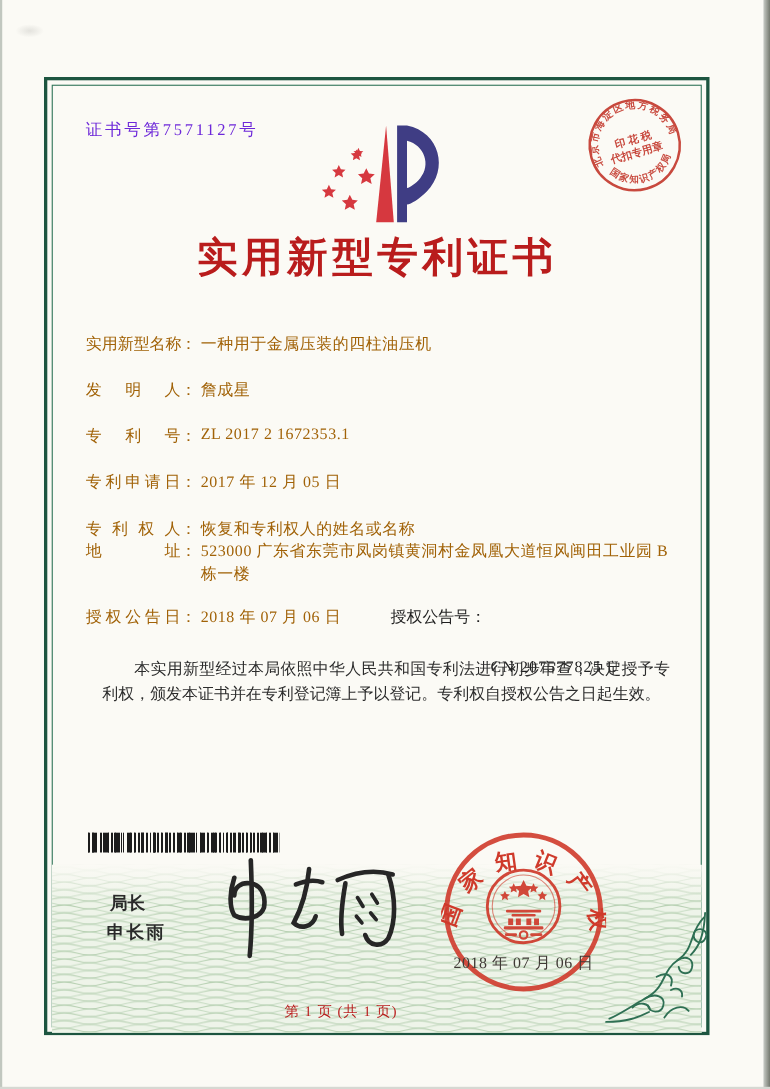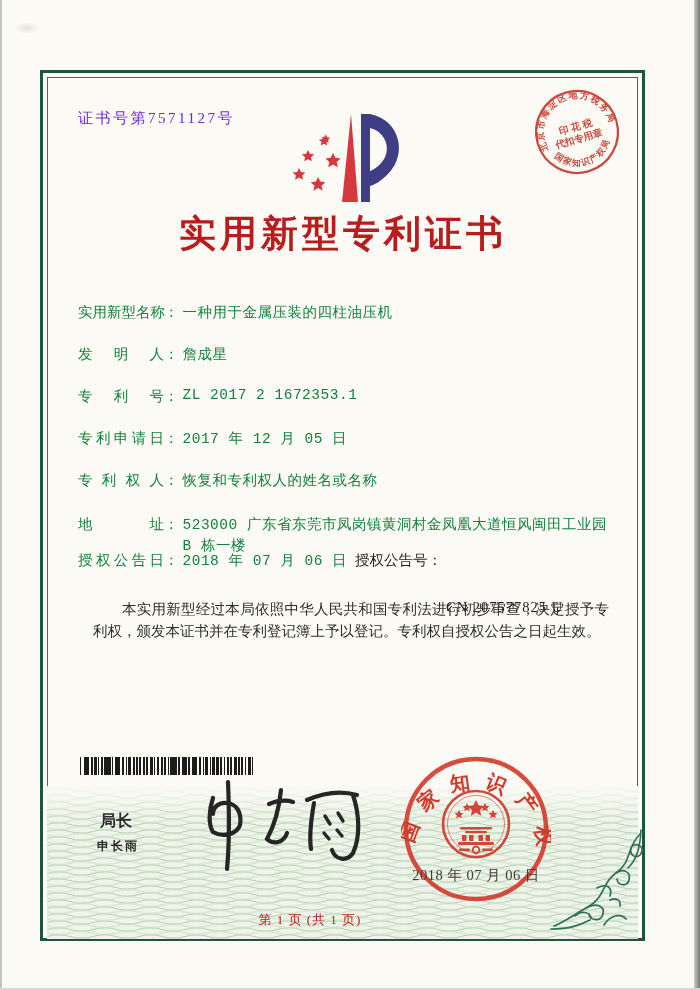--- a/index.html
+++ b/index.html
@@ -19,21 +19,21 @@
   .border-outer{position:absolute;left:40px;top:70px;width:605px;height:871px;
     border:3px solid #1d5540;box-sizing:border-box;}
   .border-inner{position:absolute;left:47px;top:77px;width:591px;height:857px;
     border:1px solid #2f7458;box-sizing:border-box;}
   .cert-no{position:absolute;left:78px;top:109px;font-size:15px;letter-spacing:2.5px;color:#6d28d9;}
   
   .logo{position:absolute;left:288px;top:112px;width:124px;height:92px;}
   .title{position:absolute;left:40px;top:209px;width:606px;text-align:center;
     font-size:37px;font-weight:bold;letter-spacing:4px;color:#b91c1c;}
   
-  .frow{position:absolute;left:78px;font-size:14.5px;color:#15803d;white-space:nowrap;font-family:Liberation Mono, monospace;}
+  .frow{position:absolute;left:78px;font-size:14.5px;color:#a16207;white-space:nowrap;}
   .flabel{display:inline-block;width:86px;text-align:justify;text-align-last:justify;vertical-align:top;}
   .fcolon{display:inline-block;vertical-align:top;}
   .fvalue{display:inline-block;margin-left:4px;vertical-align:top;letter-spacing:.5px;}
   .fvalue.wrap{white-space:normal;width:438px;line-height:21px;}
   .grant-no{position:absolute;left:355px;top:551px;font-size:14.5px;white-space:nowrap;color:#1f1f1f;}
   .grant-no .fvalue{letter-spacing:1px;margin-top:48px;}
   
   .bodytext{position:absolute;left:78px;top:583px;width:546px;font-size:14.5px;
     line-height:22.2px;text-align:justify;color:#2c2c2c;}
   .bodytext p{margin:15px;text-indent:2em;}
@@ -42,21 +42,21 @@
     background:
       repeating-linear-gradient(90deg,#1c1c1c 0 1.5px,rgba(0,0,0,0) 1.5px 3.5px),
       repeating-linear-gradient(90deg,#1c1c1c 0 1px,rgba(0,0,0,0) 1px 6px),
       repeating-linear-gradient(90deg,rgba(0,0,0,0) 0 4px,#1c1c1c 4px 6.5px,rgba(0,0,0,0) 6.5px 11px);}
   
   .guilloche{position:absolute;left:47px;top:786px;width:591px;height:153px;overflow:hidden;}
   .guilloche .fade{position:absolute;left:0;top:0;width:100%;height:34px;
     background:linear-gradient(180deg,#fbfaf5,rgba(251,250,245,0));}
   .director{position:absolute;left:100px;top:811px;font-size:16px;
     font-family:"Liberation Sans","DejaVu Sans",sans-serif;font-weight:600;color:#2a2a2a;text-align:center;}
-  .director-name{position:absolute;left:97px;top:838px;font-size:12px;
+  .director-name{position:absolute;left:97px;top:838px;font-size:16px;
     font-family:"Liberation Sans","DejaVu Sans",sans-serif;font-weight:600;color:#2a2a2a;letter-spacing:2px;}
   .signature{position:absolute;left:183px;top:776px;width:195px;height:98px;}
   .seal{position:absolute;left:401px;top:754px;width:150px;height:150px;}
   .ornament{position:absolute;left:548px;top:826px;width:96px;height:110px;}
   .footer{position:absolute;left:230px;top:911px;width:160px;text-align:center;
     font-size:13px;letter-spacing:1px;color:#b91c1c;}
   
   .tax-stamp{position:absolute;left:533px;top:88px;width:88px;height:88px;transform:rotate(-16deg);opacity:.92;}
   svg text{user-select:none;}
 </style>
@@ -117,21 +117,21 @@
 </div>
 <div class="frow" style="top:387px">
   <span class="flabel">专利号</span><span class="fcolon">：</span><span class="fvalue">ZL 2017 2 1672353.1</span>
 </div>
 <div class="frow" style="top:429px">
   <span class="flabel">专利申请日</span><span class="fcolon">：</span><span class="fvalue">2017 年 12 月 05 日</span>
 </div>
 <div class="frow" style="top:471px">
   <span class="flabel">专利权人</span><span class="fcolon">：</span><span class="fvalue">恢复和专利权人的姓名或名称</span>
 </div>
-<div class="frow" style="top:515px">
+<div class="frow" style="top:491px">
   <span class="flabel">地址</span><span class="fcolon">：</span><span class="fvalue wrap">523000 广东省东莞市凤岗镇黄洞村金凤凰大道恒风闽田工业园 B 栋一楼</span>
 </div>
 <div class="frow" style="top:551px">
   <span class="flabel">授权公告日</span><span class="fcolon">：</span><span class="fvalue">2018 年 07 月 06 日</span>
 </div>
 <div class="grant-no">
   <span>授权公告号</span><span>：</span><span class="fvalue">CN 207577825 U</span>
 </div>
 
 <div class="bodytext">

